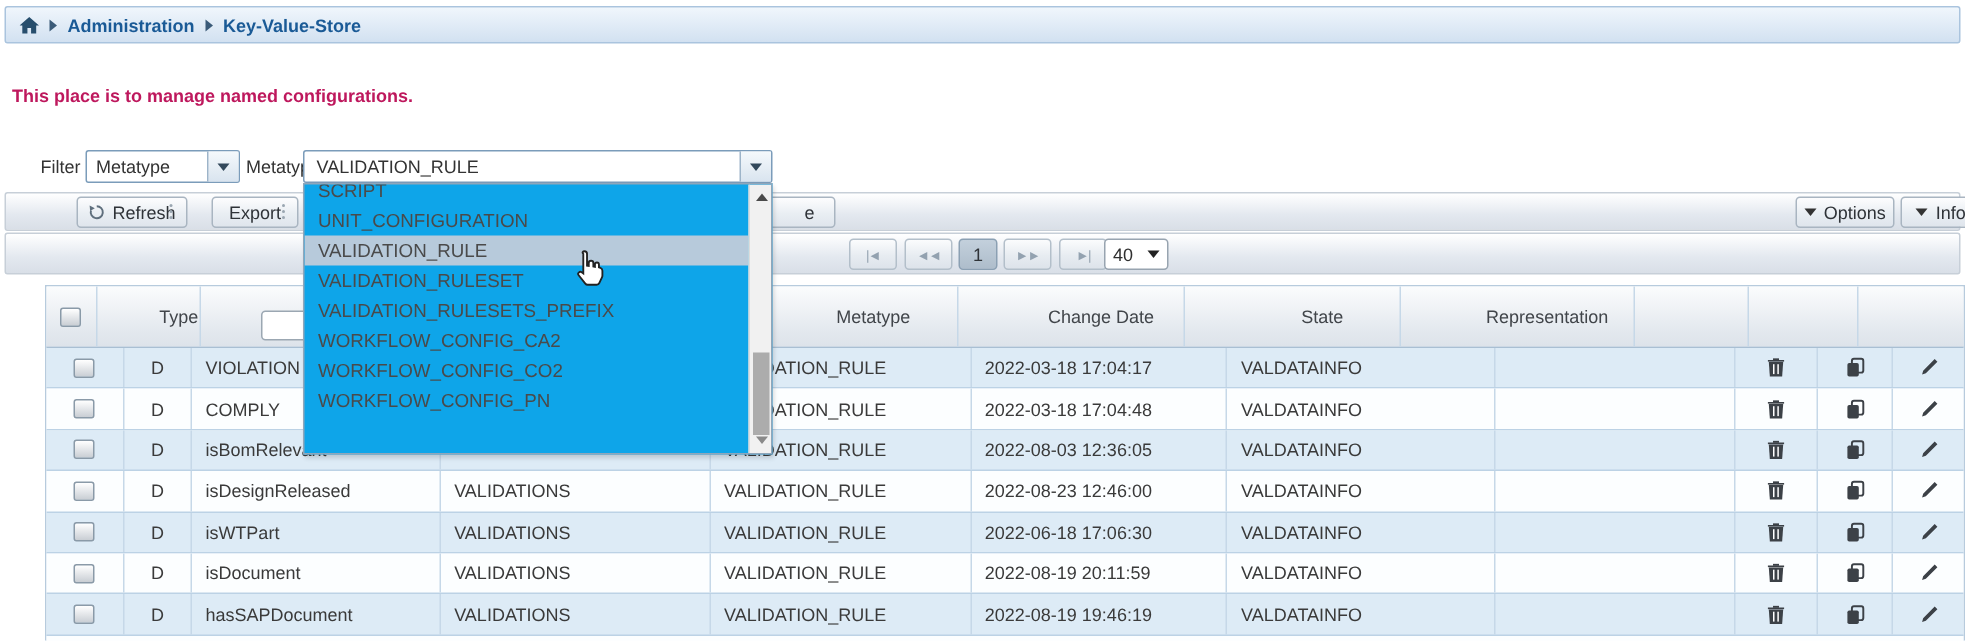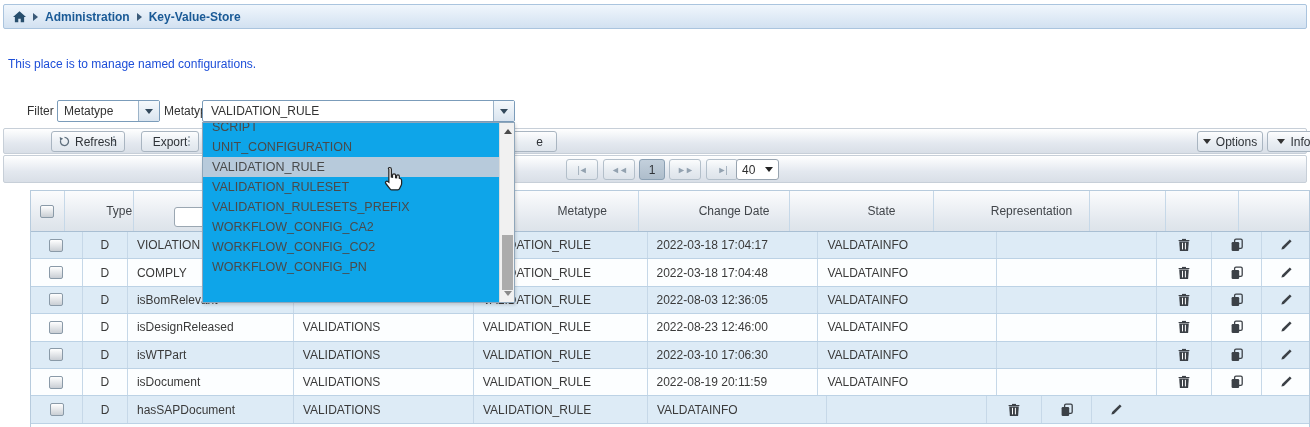--- a/index.html
+++ b/index.html
@@ -9,21 +9,21 @@
 
   
   .breadcrumb { position:absolute; left:3px; top:4px; width:1304px; height:25px;
     background:linear-gradient(180deg,#f0f6fc,#d2e1f1); border:1px solid #aac4de; border-radius:2px;
     display:flex; align-items:center; padding-left:9px; gap:7px; }
   .crumb { color:#1a5a96; font-weight:bold; }
   .crumb-arrow { width:0; height:0; border-top:4px solid transparent; border-bottom:4px solid transparent;
     border-left:5px solid #3a5a78; }
 
   
-  .intro { position:absolute; left:8px; top:57px; color:#1d4ed8; }
+  .intro { position:absolute; left:8px; top:57px; color:#be185d;font-weight:bold; }
 
   
   .filter-label { position:absolute; top:100px; height:22px; line-height:22px; }
   .combo { position:absolute; top:100px; height:22px; background:#fff; border:1px solid #7b9cba;
     border-radius:2px; display:flex; align-items:center; }
   .combo-text { flex:1; padding-left:6px; color:#333; white-space:nowrap; overflow:hidden; }
   .combo-btn { width:21px; height:100%; border-left:1px solid #9db4c9;
     background:linear-gradient(180deg,#f5f9fc,#d9e4ef); display:flex; align-items:center; justify-content:center; }
   .tri-down { width:0; height:0; border-left:4px solid transparent; border-right:4px solid transparent;
     border-top:5px solid #33495c; }
@@ -345,21 +345,21 @@
           </div>
         </div>
         <div class="trow alt">
           <div class="cell c-sel center">
             <div class="checkbox"></div>
           </div>
           <div class="cell c-type center">D</div>
           <div class="cell c-key">isWTPart</div>
           <div class="cell c-group">VALIDATIONS</div>
           <div class="cell c-meta">VALIDATION_RULE</div>
-          <div class="cell c-date">2022-03-10 17:06:30</div>
+          <div class="cell c-date">2022-06-18 17:06:30</div>
           <div class="cell c-rep">VALDATAINFO</div>
           <div class="cell c-state"></div>
           <div class="cell c-del center">
             <span class="icon-btn">
               <svg viewBox="0 0 14 14">
                 <path d="M2.2 3.4h9.6l-.7 9.6H2.9L2.2 3.4z" fill="#3c4147"></path>
                 <rect x="5" y="4.8" width="1" height="6.6" fill="#fff"></rect>
                 <rect x="7.9" y="4.8" width="1" height="6.6" fill="#fff"></rect>
                 <rect x="1.6" y="2" width="10.8" height="1.1" fill="#3c4147"></rect>
                 <rect x="5" y="0.9" width="4" height="1.3" fill="#3c4147"></rect>
@@ -421,20 +421,21 @@
           </div>
         </div>
         <div class="trow alt">
           <div class="cell c-sel center">
             <div class="checkbox"></div>
           </div>
           <div class="cell c-type center">D</div>
           <div class="cell c-key">hasSAPDocument</div>
           <div class="cell c-group">VALIDATIONS</div>
           <div class="cell c-meta">VALIDATION_RULE</div>
+          <div class="cell c-date">2022-08-19 19:46:19</div>
           <div class="cell c-rep">VALDATAINFO</div>
           <div class="cell c-state"></div>
           <div class="cell c-del center">
             <span class="icon-btn">
               <svg viewBox="0 0 14 14">
                 <path d="M2.2 3.4h9.6l-.7 9.6H2.9L2.2 3.4z" fill="#3c4147"></path>
                 <rect x="5" y="4.8" width="1" height="6.6" fill="#fff"></rect>
                 <rect x="7.9" y="4.8" width="1" height="6.6" fill="#fff"></rect>
                 <rect x="1.6" y="2" width="10.8" height="1.1" fill="#3c4147"></rect>
                 <rect x="5" y="0.9" width="4" height="1.3" fill="#3c4147"></rect>

